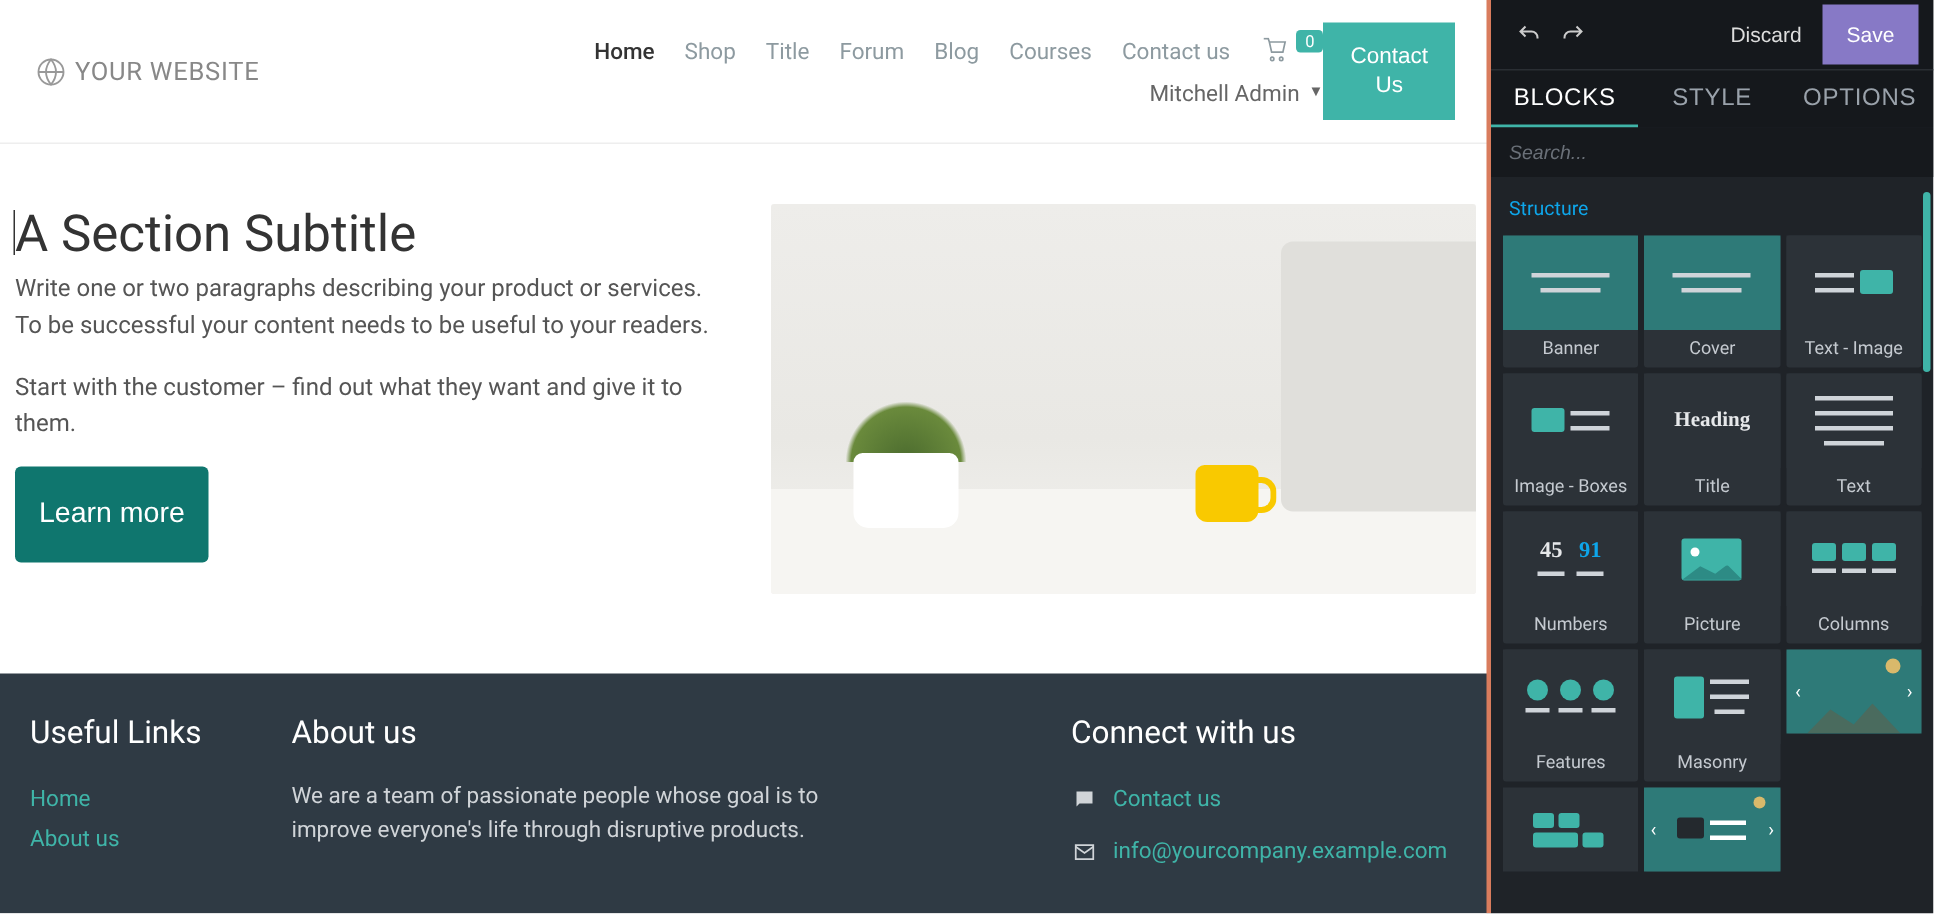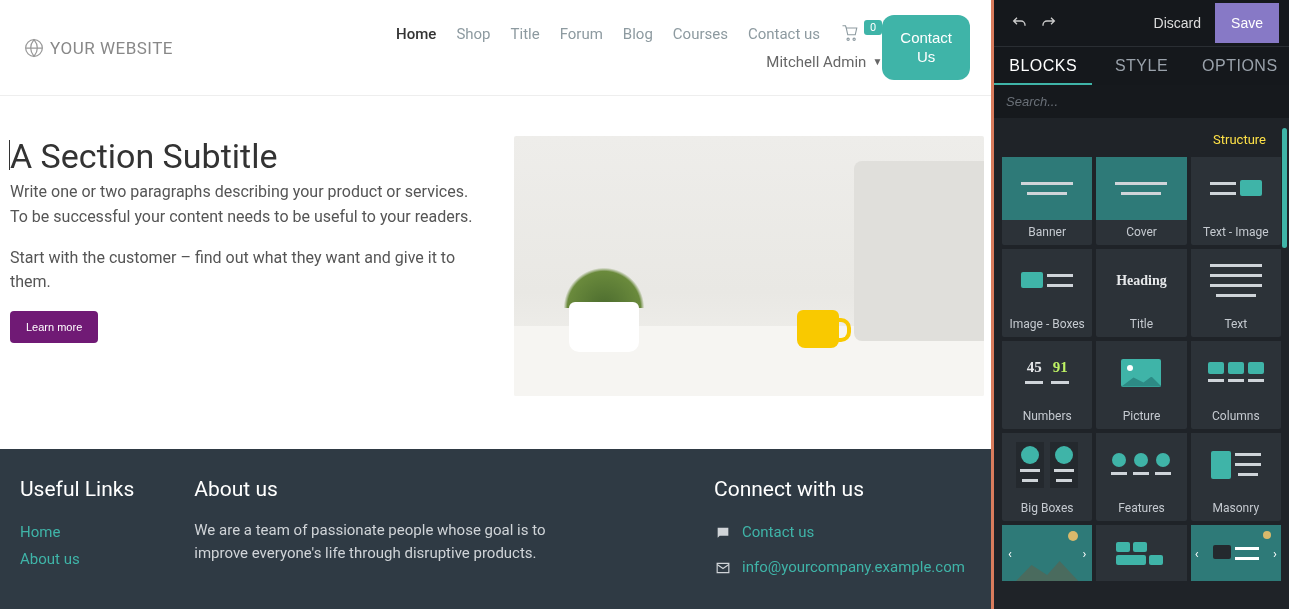--- a/index.html
+++ b/index.html
@@ -11,29 +11,29 @@
 .site-header { display: flex; align-items: center; padding: 10px 24px; background: #fff; border-bottom: 1px solid #eee; height: 96px; }
 .logo { display: flex; align-items: center; gap: 6px; color: #888; font-size: 17px; letter-spacing: .5px; }
 .logo svg { width: 20px; height: 20px; }
 .nav { flex: 1; display: flex; flex-direction: column; align-items: flex-end; gap: 10px; margin-left: 20px; }
 .nav-row { display: flex; align-items: center; gap: 20px; }
 .nav-link { color:#8d9aa0; font-size: 15px; text-decoration: none; cursor: pointer; }
 .nav-link.active { color:#333; font-weight: 500; }
 .cart { display:flex; align-items:center; gap:4px; color:#8d9aa0; font-size:18px; }
 .cart .badge { background:#3fb4a8; color:#fff; font-size:11px; padding:1px 6px; border-radius:3px; position:relative; top:-6px; }
 .user-drop { color:#666; font-size:15px; display:flex; align-items:center; gap:6px; cursor:pointer; }
-.contact-btn { background:#3fb4a8; color:#fff; padding:14px 18px; border:none; border-radius:12px; font-size:15px; cursor:pointer; text-align:center; line-height:1.25; }
+.contact-btn { background:#3fb4a8; color:#fff; padding:14px 18px; border:none; border-radius:0; font-size:15px; cursor:pointer; text-align:center; line-height:1.25; }
 
 
 .section { flex:1; display:flex; padding: 40px 10px 40px 10px; gap: 30px; background:#fff; overflow:hidden; }
 .section-text { flex: 0 0 48%; padding-left: 0; }
 .section-text h2 { font-size: 34px; color:#333; font-weight:400; margin-bottom: 4px; position: relative; }
 .cursor-bar { position:absolute; left:-1px; top:4px; bottom:6px; width:1px; background:#333; }
 .section-text p { font-size: 16px; line-height: 1.55; color:#555; margin-bottom: 16px; }
-.learn-btn { background:#701a75; color:#fff; border:none; padding:10px 16px; border-radius:4px; font-size:11px; cursor:pointer; }
+.learn-btn { background:#0f766e; color:#fff; border:none; padding:21px 16px; border-radius:4px; font-size:19px; cursor:pointer; }
 .section-img { flex:1; display:flex; justify-content:flex-end; }
 .img-placeholder { width: 470px; height: 260px; background: linear-gradient(180deg,#eeedea 0%,#e9e8e4 60%,#f4f3f0 100%); position:relative; border-radius:2px; overflow:hidden; }
 .desk { position:absolute; left:0; right:0; bottom:0; height:70px; background:#f6f5f2; }
 .monitor { position:absolute; right:-30px; top:25px; width:160px; height:180px; background:#e0dfdb; border-radius:8px 0 0 8px; }
 .mug { position:absolute; right:145px; bottom:48px; width:42px; height:38px; background:#f9c900; border-radius:6px 6px 8px 8px; }
 .mug::after { content:""; position:absolute; right:-12px; top:8px; width:12px; height:16px; border:4px solid #f9c900; border-left:none; border-radius:0 10px 10px 0; }
 .plant { position:absolute; left:55px; bottom:44px; width:70px; height:50px; background:#fff; border-radius:6px 6px 10px 10px; }
 .leaves { position:absolute; left:48px; bottom:88px; width:84px; height:60px; background: radial-gradient(circle at 50% 100%, #4b6b2e 0%, #6a8a3c 50%, transparent 55%); }
 
 
@@ -55,21 +55,21 @@
 .save-btn { background:#8779c6; border:none; color:#fff; font-size:14px; padding:12px 16px; cursor:pointer; }
 .editor-tabs { display:flex; background:#15181c; border-top:1px solid #2a2e33; }
 .ed-tab { flex:1; text-align:center; padding:10px 0; color:#9aa2ab; font-size:16px; letter-spacing:.5px; cursor:pointer; border:none; background:none; }
 .ed-tab.active { color:#fff; box-shadow: inset 0 -2px 0 #3fb4a8; }
 .ed-search { background:#16191d; border:none; color:#aaa; padding:9px 12px; font-size:13px; outline:none; width:100%; }
 .ed-search::placeholder { color:#6a7078; font-style:italic; }
 .ed-body { flex:1; overflow-y:auto; padding:10px 8px; position:relative; }
 .ed-body::-webkit-scrollbar { width:6px; }
 .ed-body::-webkit-scrollbar-thumb { background:#3fb4a8; }
 .ed-scrollbar { position:absolute; right:2px; top:10px; width:5px; height:120px; background:#3fb4a8; border-radius:3px; }
-.ed-section-label { color:#fde047; font-size:13px; margin: 4px 15px 10px; text-align: right; }
+.ed-section-label { color:#0ea5e9; font-size:13px; margin: 4px 4px 10px; }
 .block-grid { display:grid; grid-template-columns: repeat(3, 1fr); gap:4px; }
 .block-item { background:#2c3238; border-radius:2px; display:flex; flex-direction:column; align-items:center; cursor:grab; height:88px; }
 .block-thumb { flex:1; width:100%; display:flex; align-items:center; justify-content:center; background:#2c3238; }
 .block-thumb.teal { background:#2e7a78; }
 .block-label { font-size:12px; color:#c5cad0; padding:5px 0 6px; text-align:center; }
 .tline { width:52px; height:3px; background:#cfd4d9; margin:2px 0; }
 .tline.sm { width:40px; }
 .tbox { width:22px; height:16px; background:#3fb4a8; border-radius:2px; }
 .thumb-inner { display:flex; flex-direction:column; align-items:center; gap:3px; }
 .row-thumb { display:flex; gap:4px; align-items:flex-start; }
@@ -257,21 +257,21 @@
       </div>
 
       <div class="block-item">
         <div class="block-thumb">
             <div class="row-thumb" style="gap:8px;">
               <div class="col-thumb">
                 <span style="color:#e6e8ea;font-family:Georgia,serif;font-weight:bold;font-size:15px;">45</span>
                 <div class="tline" style="width:18px"></div>
               </div>
               <div class="col-thumb">
-                <span style="color:#bef264;font-family:Georgia,serif;font-weight:bold;font-size:15px;">91</span>
+                <span style="color:#0ea5e9;font-family:Georgia,serif;font-weight:bold;font-size:15px;">91</span>
                 <div class="tline" style="width:18px"></div>
               </div>
             </div>
           </div>
         <div class="block-label">Numbers</div>
       </div>
       <div class="block-item">
         <div class="block-thumb">
             <div style="width:40px;height:28px;background:#3fb4a8;border-radius:2px;position:relative;">
               <div style="position:absolute;left:6px;top:6px;width:6px;height:6px;background:#fff;border-radius:50%;"></div>
@@ -293,37 +293,20 @@
               </div>
               <div class="col-thumb">
                 <div class="tbox" style="width:16px;height:12px"></div>
                 <div class="tline" style="width:16px"></div>
               </div>
             </div>
           </div>
         <div class="block-label">Columns</div>
       </div>
 
-      <div class="block-item">
-        <div class="block-thumb">
-            <div class="row-thumb" style="gap:6px;">
-              <div class="col-thumb" style="padding:4px;background:#24292e;">
-                <div class="circ"></div>
-                <div class="tline" style="width:20px"></div>
-                <div class="tline" style="width:16px"></div>
-              </div>
-              <div class="col-thumb" style="padding:4px;background:#24292e;">
-                <div class="circ"></div>
-                <div class="tline" style="width:20px"></div>
-                <div class="tline" style="width:16px"></div>
-              </div>
-            </div>
-          </div>
-        <div class="block-label">Big Boxes</div>
-      </div>
       <div class="block-item">
         <div class="block-thumb">
             <div class="row-thumb" style="gap:6px;">
               <div class="col-thumb">
                 <div class="circ" style="width:14px;height:14px"></div>
                 <div class="tline" style="width:16px"></div>
               </div>
               <div class="col-thumb">
                 <div class="circ" style="width:14px;height:14px"></div>
                 <div class="tline" style="width:16px"></div>

